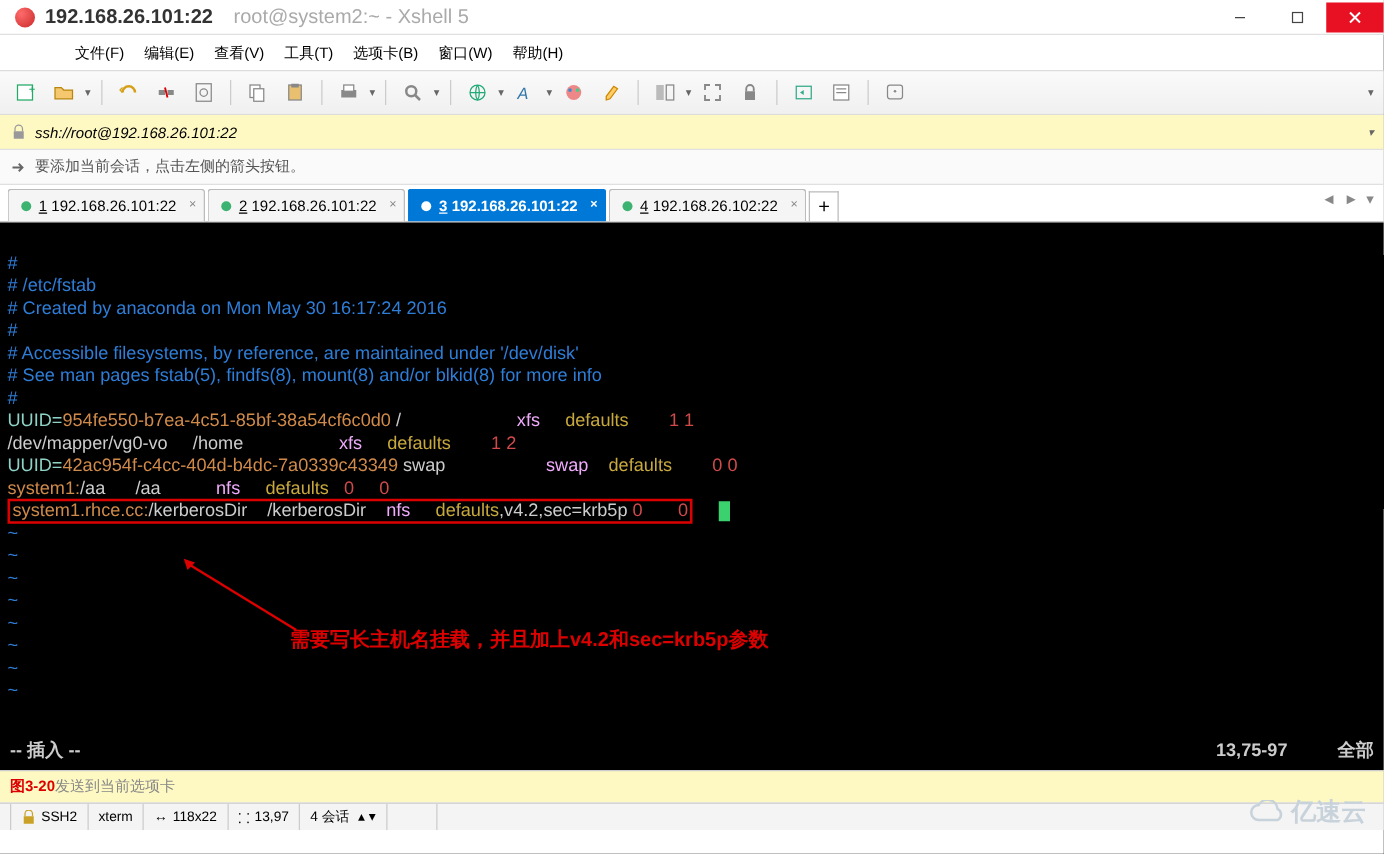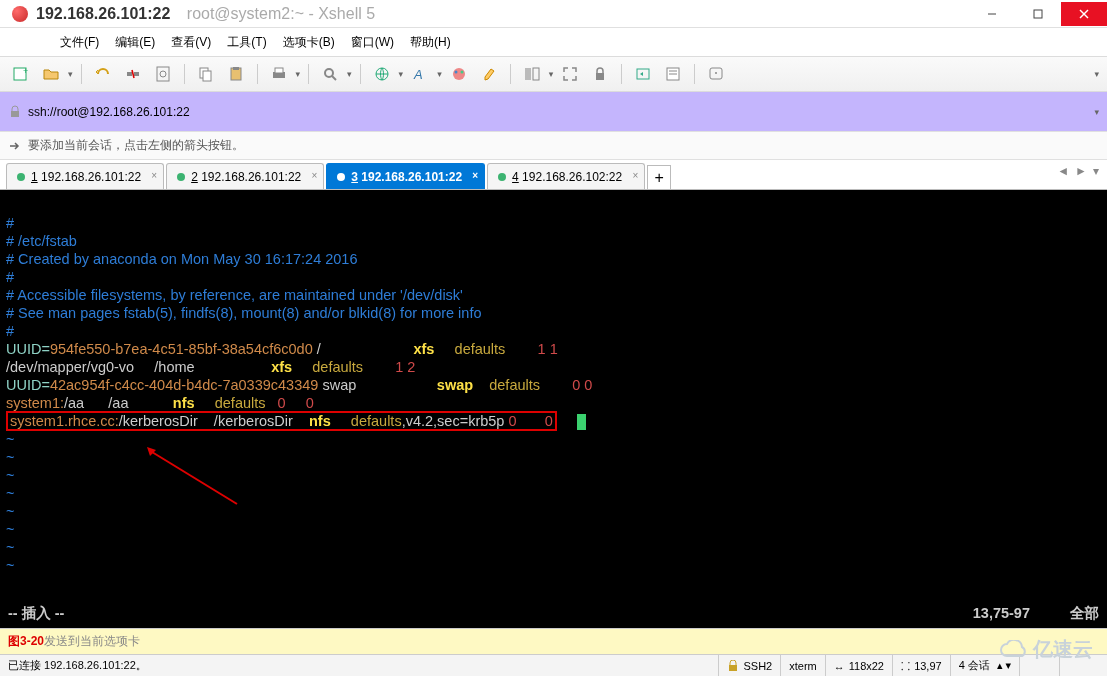--- a/index.html
+++ b/index.html
@@ -11,37 +11,37 @@
 .title-text .sub { color: #aaa; margin-left: 12px; }
 .winbtn { width: 46px; height: 24px; display: flex; align-items: center; justify-content: center; cursor: pointer; }
 .winbtn.close { background: #e81123; color: #fff; }
 .winbtn svg { width: 10px; height: 10px; }
 .menubar { height: 28px; display: flex; align-items: center; padding: 0 8px; font-size: 12px; margin-left: 44px; }
 .menubar span { padding: 4px 8px; cursor: pointer; }
 .toolbar { height: 36px; display: flex; align-items: center; padding: 0 8px; gap: 4px; border-bottom: 1px solid #dcdcdc; border-top: 1px solid #dcdcdc; background: linear-gradient(#fafafa,#f0f0f0); }
 .tbbtn { width: 26px; height: 26px; display: flex; align-items: center; justify-content: center; cursor: pointer; border-radius: 2px; }
 .tbbtn svg { width: 18px; height: 18px; }
 .tbsep { width: 1px; height: 20px; background: #ccc; margin: 0 4px; }
-.addressbar { height: 40px; display: flex; align-items: center; padding: 0 8px; font-size: 12px; border-bottom: 1px solid #e0e0e0; background: #c4b5fd; }
+.addressbar { height: 28px; display: flex; align-items: center; padding: 0 8px; font-size: 12px; border-bottom: 1px solid #e0e0e0; background: #fef9c3; font-style: italic; }
 .addressbar .lock { width: 14px; height: 14px; margin-right: 6px; }
 .sessionhint { height: 28px; display: flex; align-items: center; padding: 0 8px; font-size: 12px; border-bottom: 1px solid #e0e0e0; background: #fafafa; color: #555; }
 .sessionhint .arrow-icon { width: 14px; height: 14px; margin-right: 6px; }
 .tabbar { height: 30px; display: flex; align-items: flex-end; background: #fff; padding-left: 6px; border-bottom: 1px solid #bbb; position: relative; }
 .tab { height: 26px; display: flex; align-items: center; padding: 0 22px 0 10px; border: 1px solid #bbb; border-bottom: none; background: #f5f5f5; margin-right: 2px; font-size: 12px; cursor: pointer; position: relative; border-radius: 3px 3px 0 0; }
 .tab.active { background: #0078d7; color: #fff; border-color: #0078d7; font-weight: bold; }
 .tab .dot { width: 8px; height: 8px; border-radius: 50%; background: #3cb371; margin-right: 6px; }
 .tab.active .dot { background: #fff; }
 .tab .close { position: absolute; right: 6px; top: 6px; font-size: 10px; color: #888; }
 .tab.active .close { color: #fff; }
 .newtab { width: 24px; height: 24px; display: flex; align-items: center; justify-content: center; border: 1px solid #bbb; border-bottom: none; cursor: pointer; }
 .tabbar .nav-arrows { position: absolute; right: 8px; top: 4px; font-size: 12px; color: #888; display:flex; gap:6px; }
 .terminal { background: #000; color: #bbb; font-family: "新宋体", SimSun, monospace; font-size: 14.5px; line-height: 18px; padding: 6px 6px; height: 438px; position: relative; white-space: pre; overflow: hidden; }
 .c-comment { color: #2e7dd7; }
 .c-val { color: #d08a4a; }
-.c-green { color: #fde047; font-weight: bold; }
+.c-green { color: #f0abfc; }
 .c-yellow { color: #c8a93e; }
 .c-red { color: #d04a4a; }
 .c-white { color: #ccc; }
 .c-cyan { color: #8fd3c6; }
 .highlight-box { border: 2px solid #d00; padding: 0 2px; }
 .tilde { color: #2e7dd7; }
 .term-cursor { display: inline-block; width: 9px; height: 16px; background: #3bd16f; vertical-align: middle; }
 .mode-line { position: absolute; bottom: 6px; left: 8px; right: 8px; display: flex; justify-content: space-between; color: #ccc; font-weight: bold; }
 .annotation { position: absolute; color: #d00; font-weight: bold; font-size: 16px; left: 232px; top: 502px; font-family: "Microsoft YaHei"; }
 .annotation .arrow-svg { position: absolute; top: -60px; left: -90px; }
@@ -259,29 +259,29 @@
   <span>-- 插入 --</span>
   <span style="display:flex;gap:40px"><span>13,75-97</span><span>全部</span></span>
 </div>
 </div>
 
 <div class="annotation">
   <svg class="arrow-svg" width="120" height="80">
       <line x1="10" y1="10" x2="95" y2="62" stroke="#d00" stroke-width="2"></line>
       <polygon points="5,5 14,8 8,14" fill="#d00"></polygon>
     </svg>
+  <span>需要写长主机名挂载，并且加上v4.2和sec=krb5p参数</span>
 </div>
 
 <div class="footer-input">
   <span class="fig-label">图3-20</span>
   <span>发送到当前选项卡</span>
 </div>
 
 <div class="statusbar">
-  <div class="sb-left">已连接 192.168.26.101:22。</div>
   <div class="sb-item">
       <svg width="12" height="12" viewBox="0 0 12 12">
         <rect x="2" y="5" width="8" height="6" fill="#c9a227"></rect>
         <path d="M3 5V3a3 3 0 016 0v2" fill="none" stroke="#c9a227"></path>
       </svg>
       <span>SSH2</span>
     </div>
   <div class="sb-item">xterm</div>
   <div class="sb-item">↔ <span>118x22</span></div>
   <div class="sb-item">⸬ <span>13,97</span></div>

